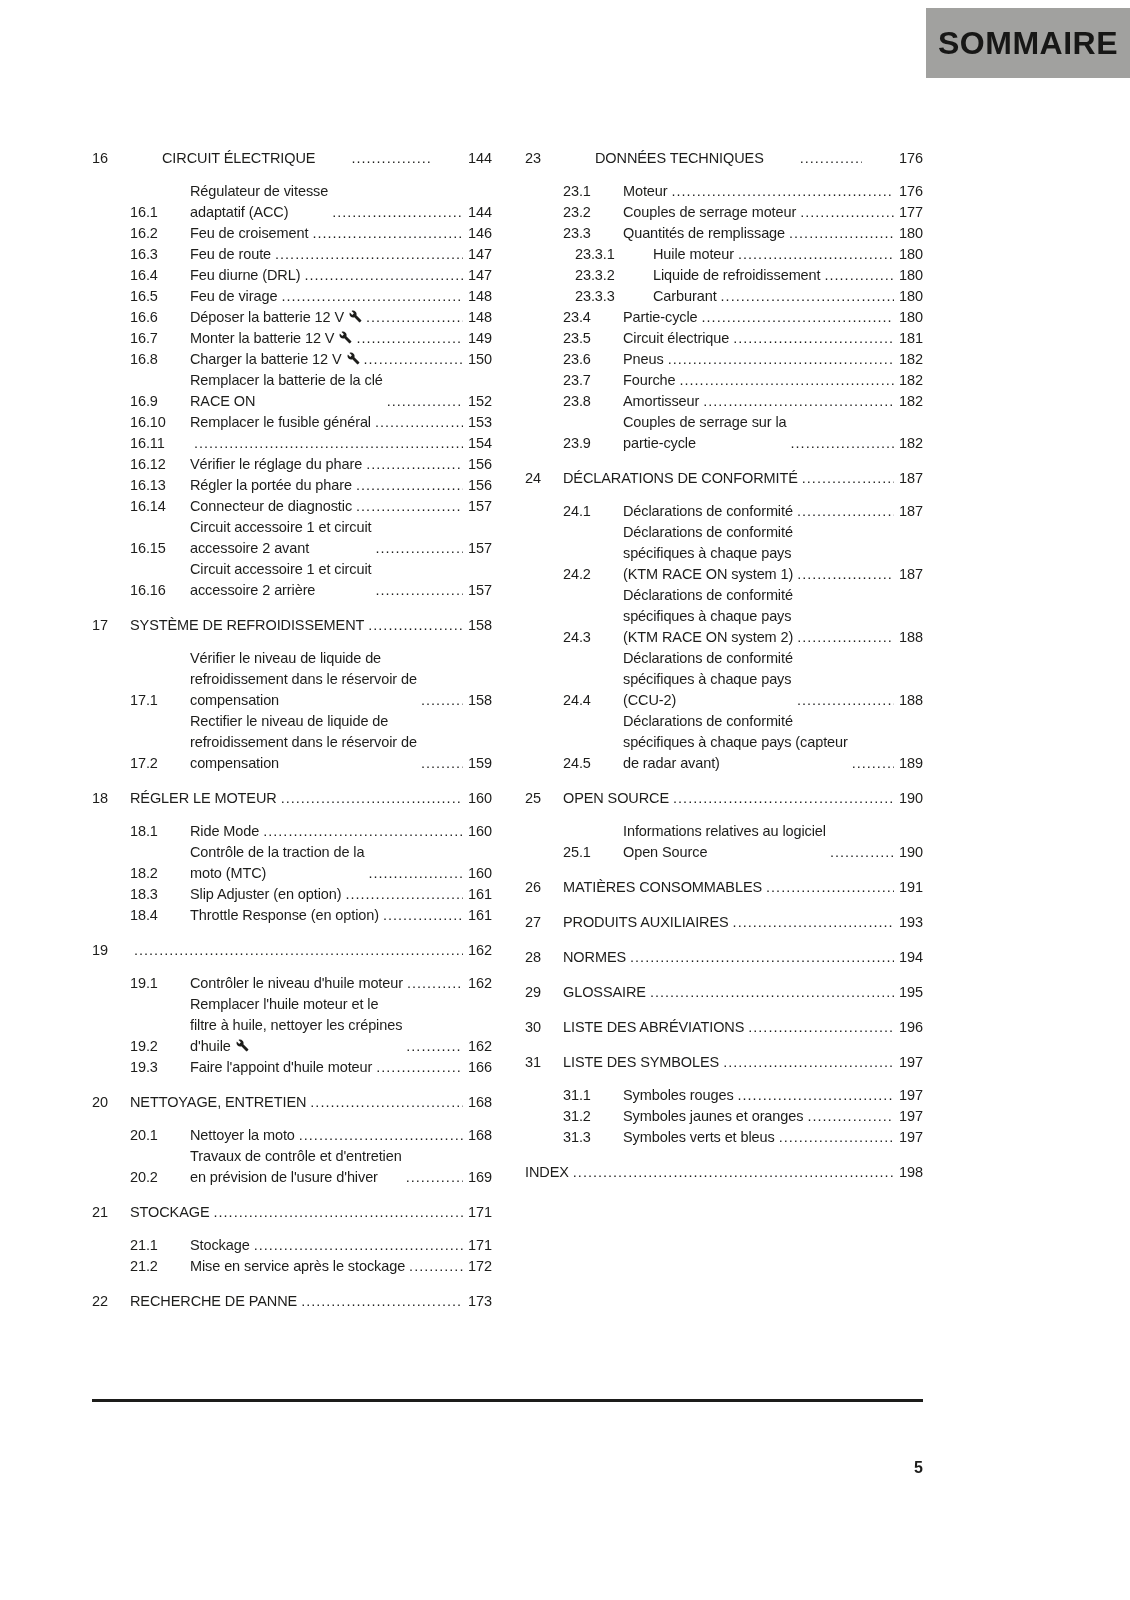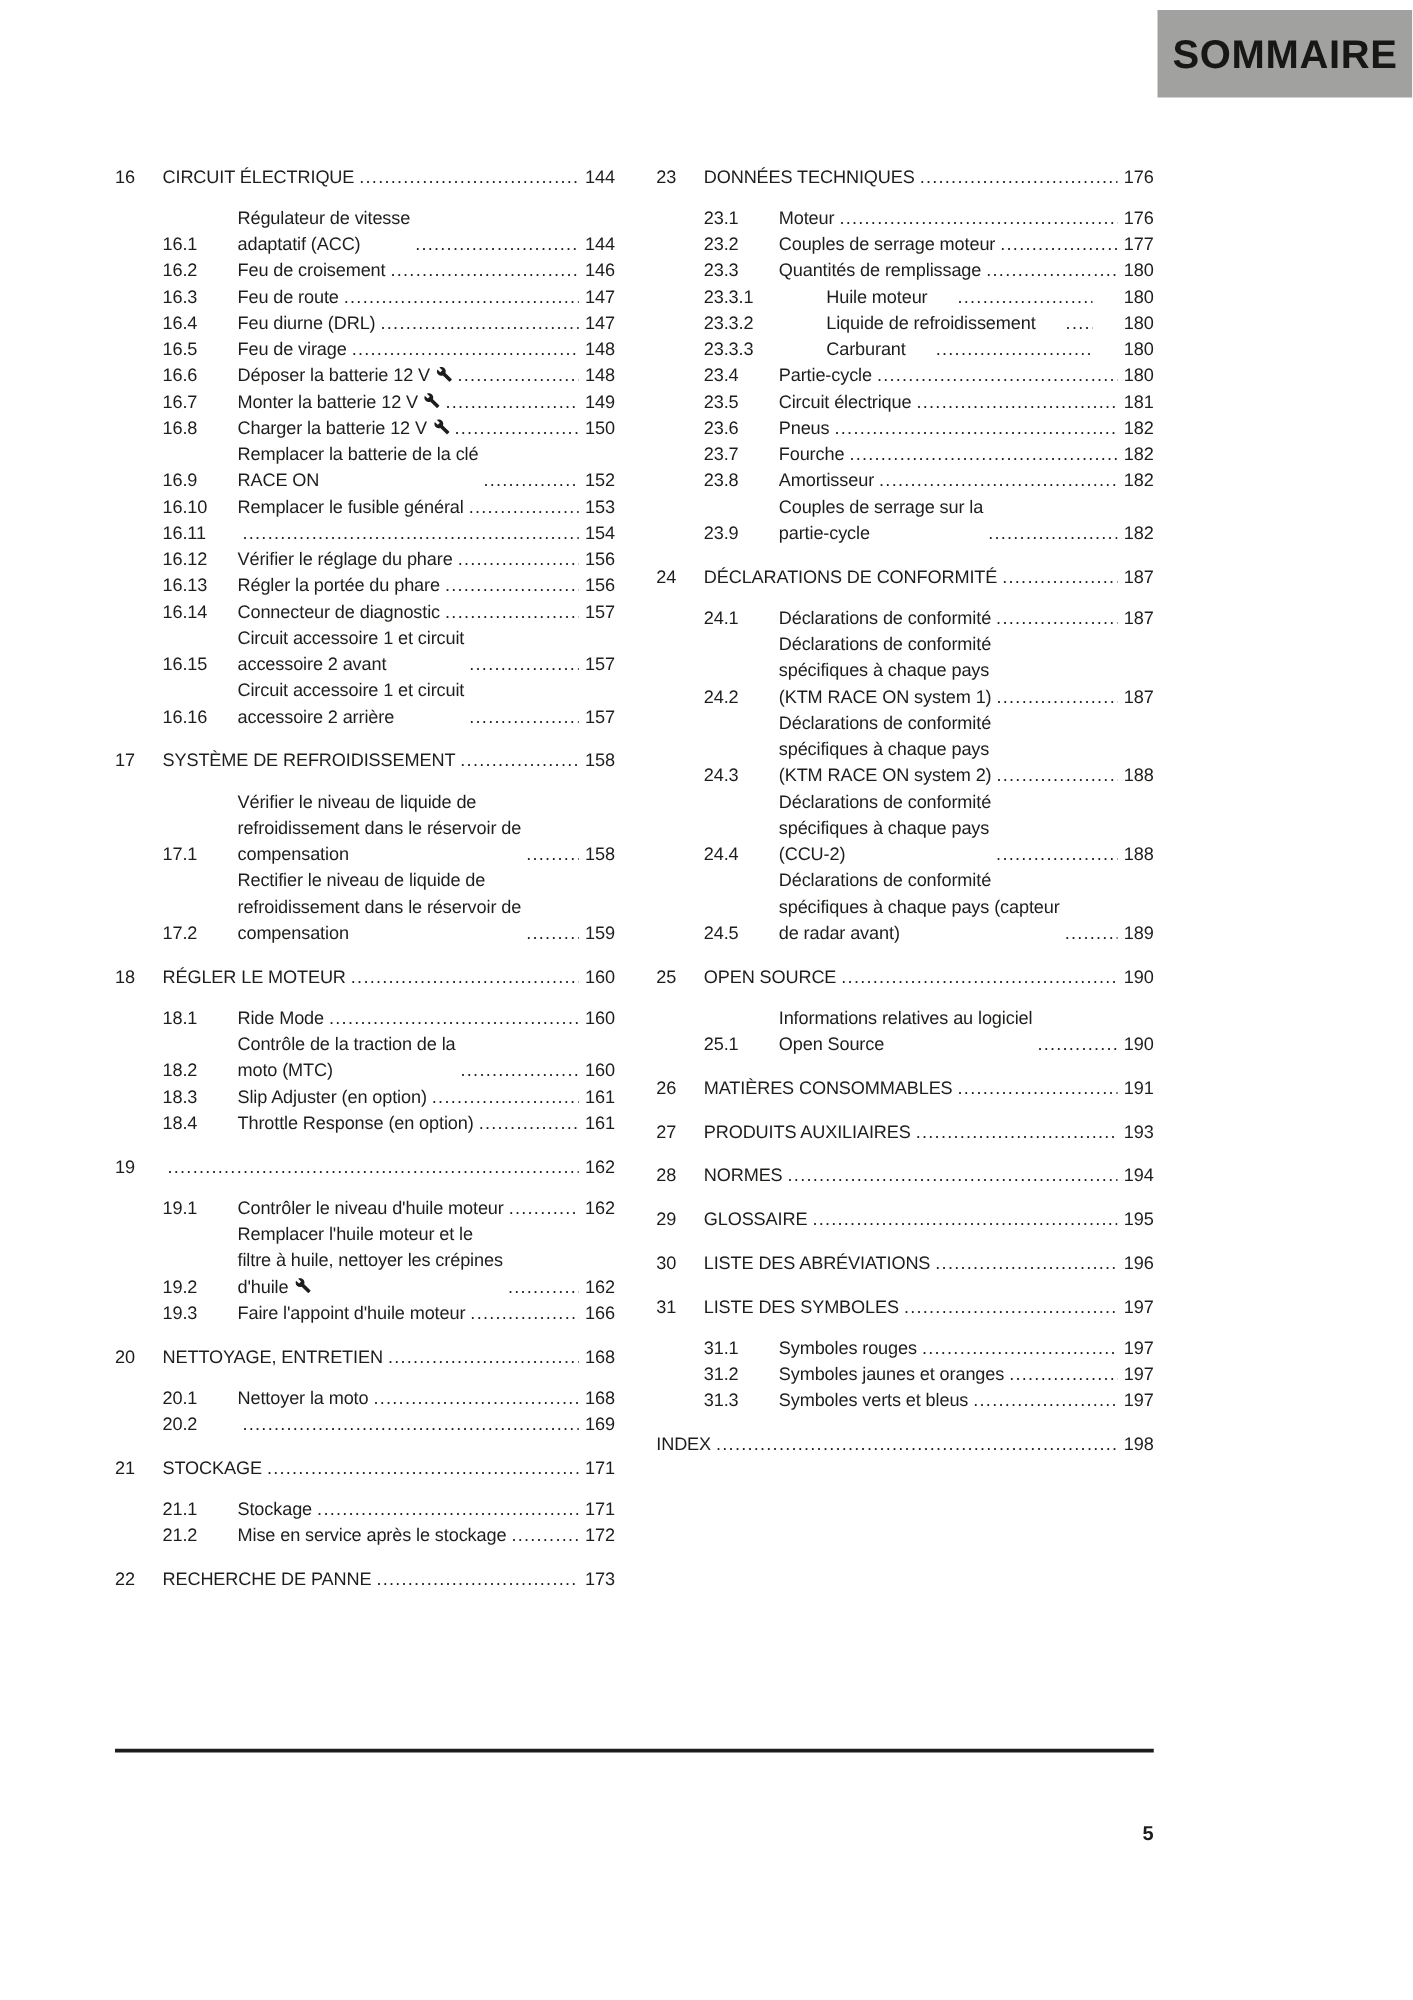--- a/index.html
+++ b/index.html
@@ -42,23 +42,23 @@
     letter-spacing: -0.1px;
   }
   .col-left  { width: 400px; }
   .col-right { width: 398px; }
   .row { display: flex; align-items: flex-end; }
   .row .num { flex: 0 0 auto; }
   .lvl0 { margin-top: 14px; margin-bottom: 12px; }
   .lvl0 > .num { width: 38px; }
   .lvl1 { margin-left: 38px; }
   .lvl1 > .num { width: 60px; }
-  .lvl2 { margin-left: 38px; gap: 20px; }
+  .lvl2 { margin-left: 50px; }
   .lvl2 > .num { width: 78px; }
-  .col > .row:first-child { margin-top: 0; }
+  .col > .row:first-child { margin-top: 16px; gap: 32px; }
   .title { white-space: pre-line; flex: 0 1 auto; }
   .dots {
     flex: 1 1 0;
     min-width: 6px;
     overflow: hidden;
     white-space: nowrap;
     margin: 0 3px 0 4px;
     letter-spacing: 1px;
   }
   .page-col { flex: 0 0 auto; min-width: 26px; text-align: right; }
@@ -296,20 +296,22 @@
           <span class="page-col">168</span>
         </div>
         <div class="row lvl1">
           <span class="num">20.1</span>
           <span class="title">Nettoyer la moto</span>
           <span class="dots">............................................................................................................................................</span>
           <span class="page-col">168</span>
         </div>
         <div class="row lvl1">
           <span class="num">20.2</span>
+          <span class="title">Travaux de contrôle et d'entretien
+en prévision de l'usure d'hiver</span>
           <span class="dots">............................................................................................................................................</span>
           <span class="page-col">169</span>
         </div>
         <div class="row lvl0">
           <span class="num">21</span>
           <span class="title">STOCKAGE</span>
           <span class="dots">............................................................................................................................................</span>
           <span class="page-col">171</span>
         </div>
         <div class="row lvl1">

